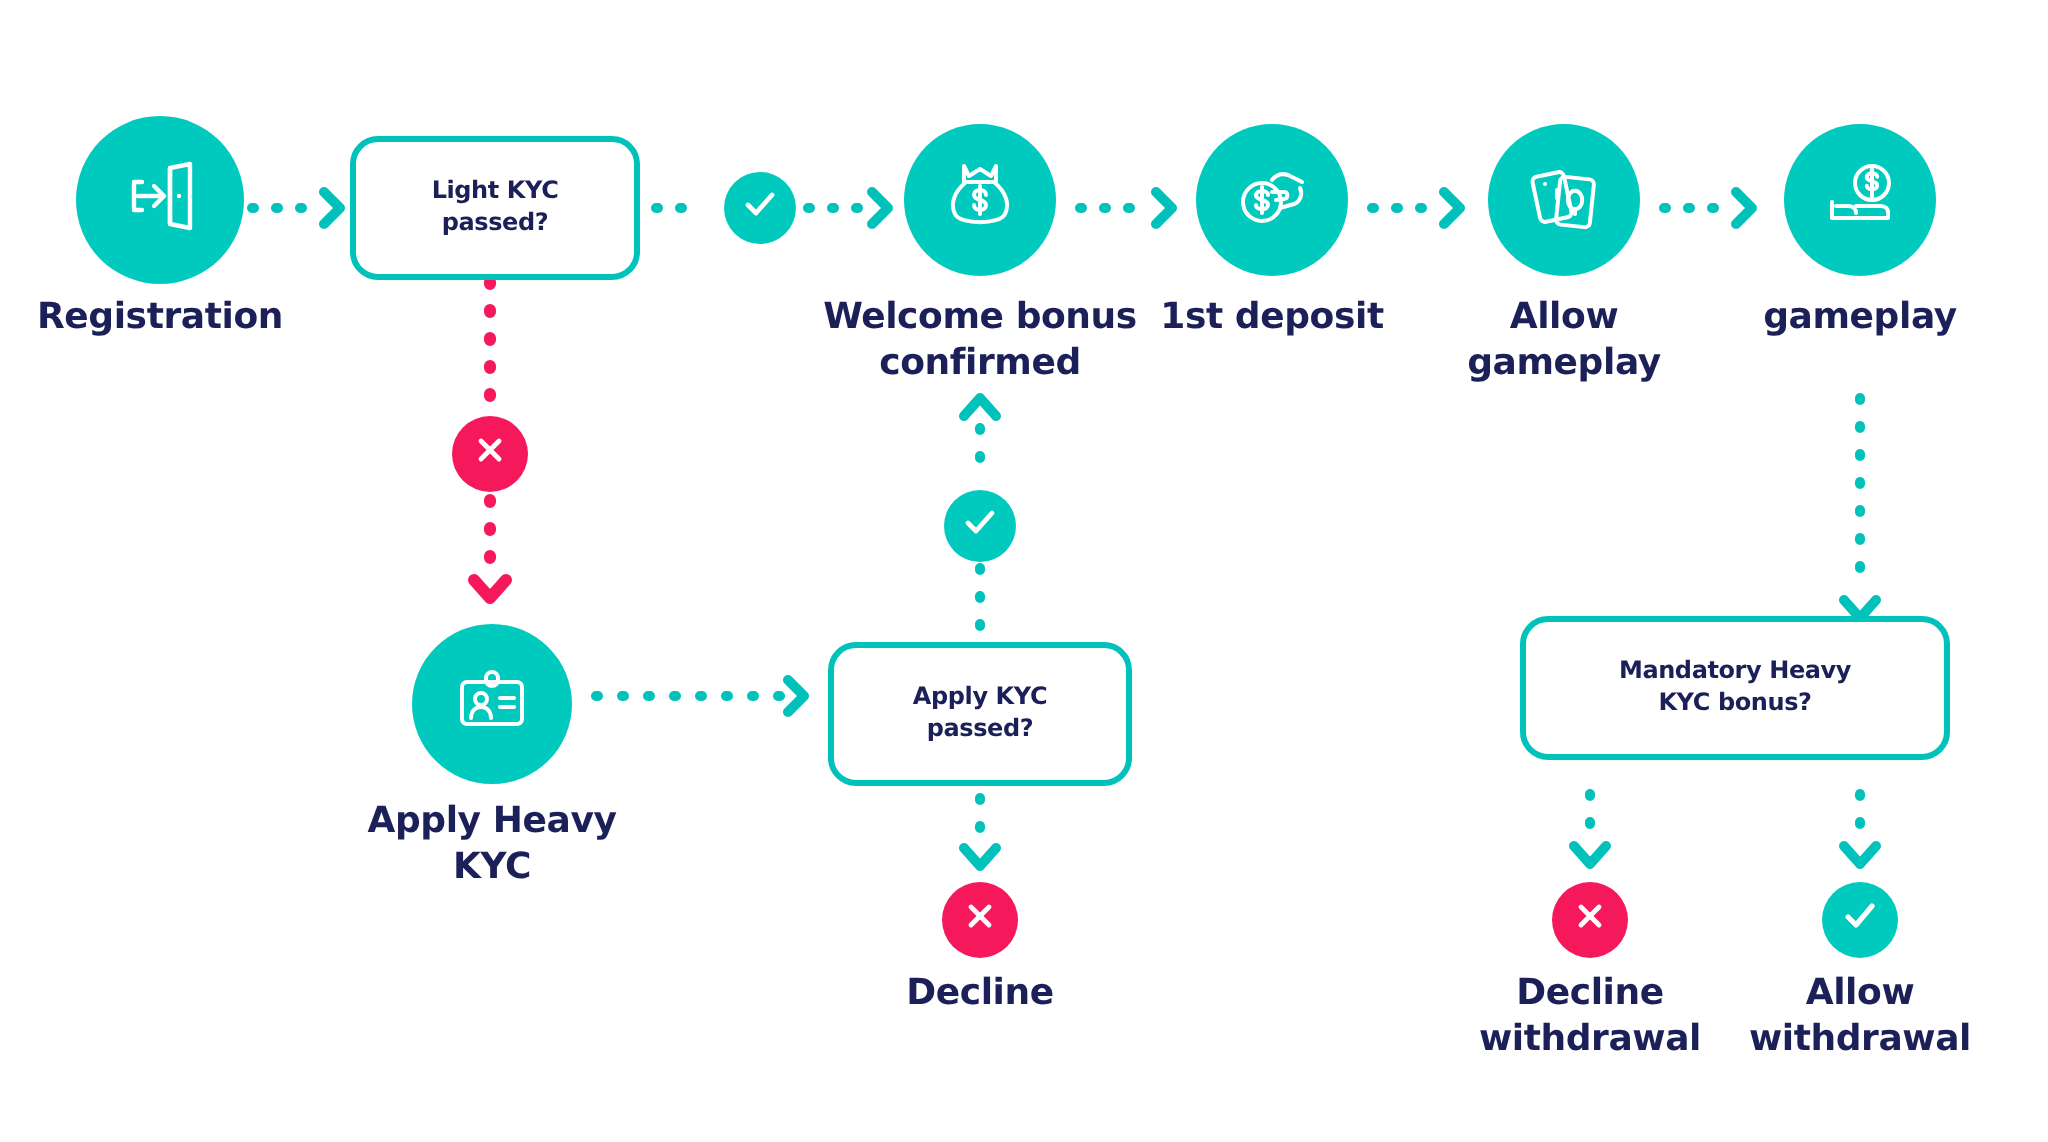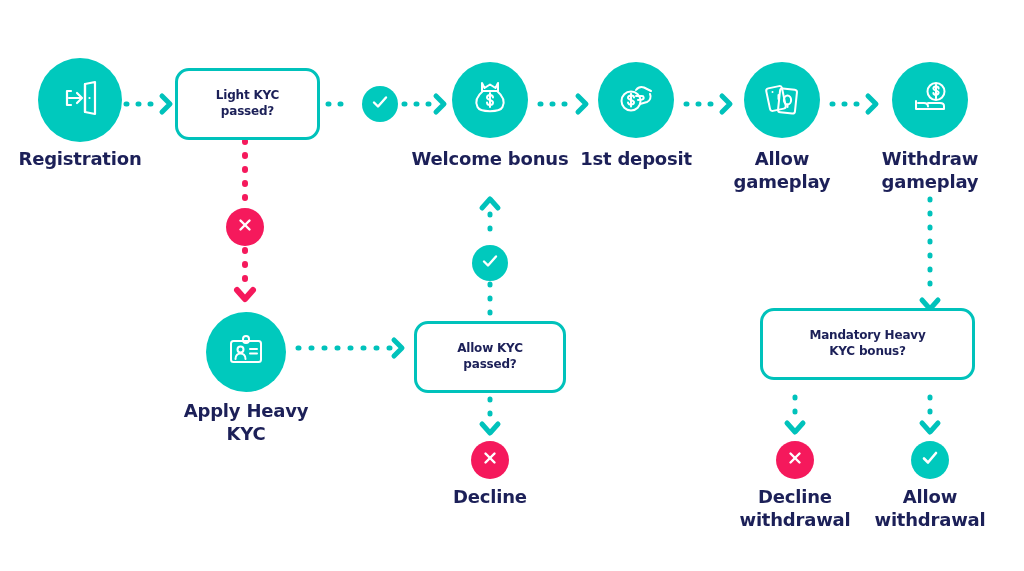--- a/index.html
+++ b/index.html
@@ -194,20 +194,21 @@
       <svg width="44" height="44" viewBox="0 0 44 44" fill="none" stroke="#ffffff" stroke-width="2" stroke-linecap="round" stroke-linejoin="round">
         <path d="M14 7 L16.5 12 L22 8.5 L27.5 12 L30 7 L30 15 L14 15 Z"></path>
         <path d="M15 15 C9 20 7 26 9.5 31 C12 36.5 32 36.5 34.5 31 C37 26 35 20 29 15 Z"></path>
         <path d="M25 21.5 C25 20 23.7 19 22 19 C20.3 19 19 20 19 21.5 C19 24.5 25 23.5 25 26.5 C25 28 23.7 29 22 29 C20.3 29 19 28 19 26.5"></path>
         <path d="M22 17 L22 31"></path>
       </svg>
     </span>
   </div>
   <div class="node-label" style="left:398px; top:148px; width:184px;">
     <div>Welcome bonus</div>
+    <div>confirmed</div>
   </div>
 
   <div class="node-icon" style="left:598px; top:62px; width:76px; height:76px;">
     <span>
       <svg width="44" height="44" viewBox="0 0 44 44" fill="none" stroke="#ffffff" stroke-width="2" stroke-linecap="round" stroke-linejoin="round">
         <circle cx="17" cy="25" r="9.5"></circle>
         <path d="M20 21.5 C20 20.3 18.7 19.5 17 19.5 C15.3 19.5 14 20.3 14 21.8 C14 24.3 20 23.7 20 26.3 C20 27.8 18.7 28.6 17 28.6 C15.3 28.6 14 27.8 14 26.6"></path>
         <path d="M17 17.5 L17 30.5"></path>
         <path d="M22 14 C24 11.5 27 10.5 30 11.5 L37 15"></path>
         <path d="M22 20 L28 20 C30 20 30.5 23 28 23.5 L24 24"></path>
@@ -239,21 +240,20 @@
       <svg width="44" height="44" viewBox="0 0 44 44" fill="none" stroke="#ffffff" stroke-width="2" stroke-linecap="round" stroke-linejoin="round">
         <circle cx="28" cy="15.5" r="8.5"></circle>
         <path d="M30.6 12.4 C30.6 11.3 29.4 10.6 28 10.6 C26.6 10.6 25.4 11.3 25.4 12.7 C25.4 14.9 30.6 14.3 30.6 16.6 C30.6 18 29.4 18.7 28 18.7 C26.6 18.7 25.4 18 25.4 16.9"></path>
         <path d="M28 8.8 L28 22.2"></path>
         <path d="M8 25 L8 33 L36 33 L36 30 C36 28 34 27 32 27 L20 27"></path>
         <path d="M10 27 L16 27 C19 27 20 29 20 30.5"></path>
       </svg>
     </span>
   </div>
   <div class="node-label" style="left:860px; top:148px; width:140px;">
-    <div>Withdraw</div>
     <div>gameplay</div>
   </div>
 
   <div class="badge no" style="left:226px; top:208px; width:38px; height:38px;">
     <span>
       <svg width="20" height="20" viewBox="0 0 20 20" fill="none" stroke="#ffffff" stroke-width="2.4" stroke-linecap="round">
         <line x1="5.5" y1="5.5" x2="14.5" y2="14.5"></line>
         <line x1="14.5" y1="5.5" x2="5.5" y2="14.5"></line>
       </svg>
     </span>
@@ -268,21 +268,21 @@
         <path d="M12.5 32 C12.5 28.2 15 26.5 17.5 26.5 C20 26.5 22.5 28.2 22.5 32"></path>
         <line x1="27" y1="22" x2="34" y2="22"></line>
         <line x1="27" y1="26.5" x2="34" y2="26.5"></line>
       </svg>
     </span>
   </div>
   <div class="node-label" style="left:166px; top:400px; width:160px;">Apply Heavy KYC</div>
 
   <div class="decision-box" style="left:414px; top:321px; width:152px; height:72px;">
     <div>
-      <div>Allow KYC</div>
+      <div>Apply KYC</div>
       <div>passed?</div>
     </div>
   </div>
 
   <div class="badge ok" style="left:472px; top:245px; width:36px; height:36px;">
     <span>
       <svg width="20" height="20" viewBox="0 0 20 20" fill="none" stroke="#ffffff" stroke-width="2.4" stroke-linecap="round" stroke-linejoin="round">
         <polyline points="4,10.5 8,14.5 16,5.5"></polyline>
       </svg>
     </span>

